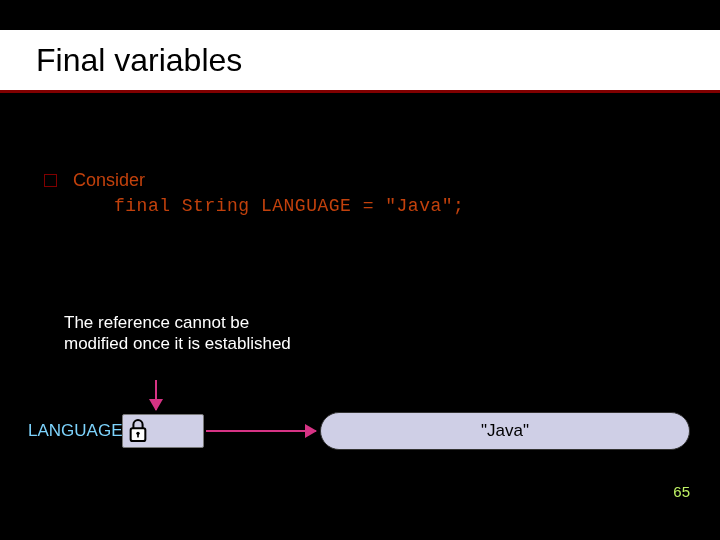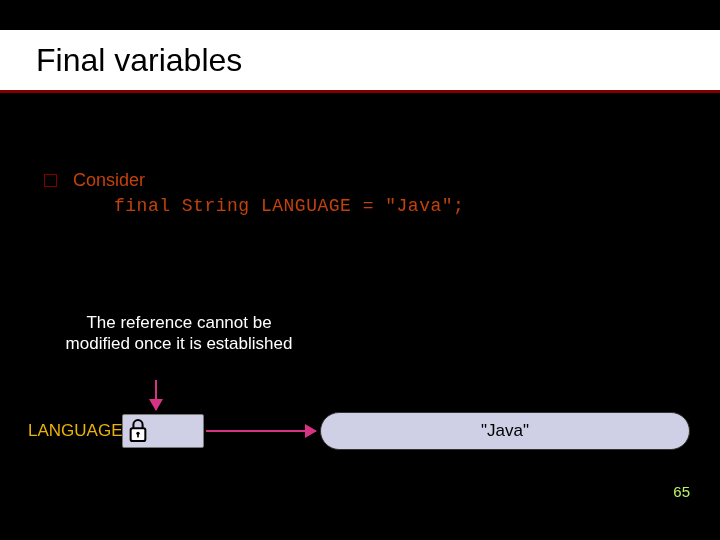--- a/index.html
+++ b/index.html
@@ -76,21 +76,21 @@
     font-size: 18px;
     letter-spacing: 0.5px;
   }
   .note {
     position: absolute;
     top: 312px;
     left: 64px;
     width: 230px;
     color: #fff;
     font-size: 17px;
-    text-align: center;
+    text-align: left;
     line-height: 1.25;
     font-family: Verdana, Arial, sans-serif;
   }
   .arrow-down {
     position: absolute;
     top: 380px;
     left: 155px;
     width: 2px;
     height: 30px;
     background: #d63384;
@@ -103,21 +103,21 @@
     width: 0;
     height: 0;
     border-left: 7px solid transparent;
     border-right: 7px solid transparent;
     border-top: 12px solid #d63384;
   }
   .lang-label {
     position: absolute;
     top: 421px;
     left: 28px;
-    color: #eab308;
+    color: #7dd3fc;
     font-size: 17px;
     font-family: Verdana, Arial, sans-serif;
   }
   .refbox {
     position: absolute;
     top: 414px;
     left: 122px;
     width: 82px;
     height: 34px;
     background: #cfcfe6;

